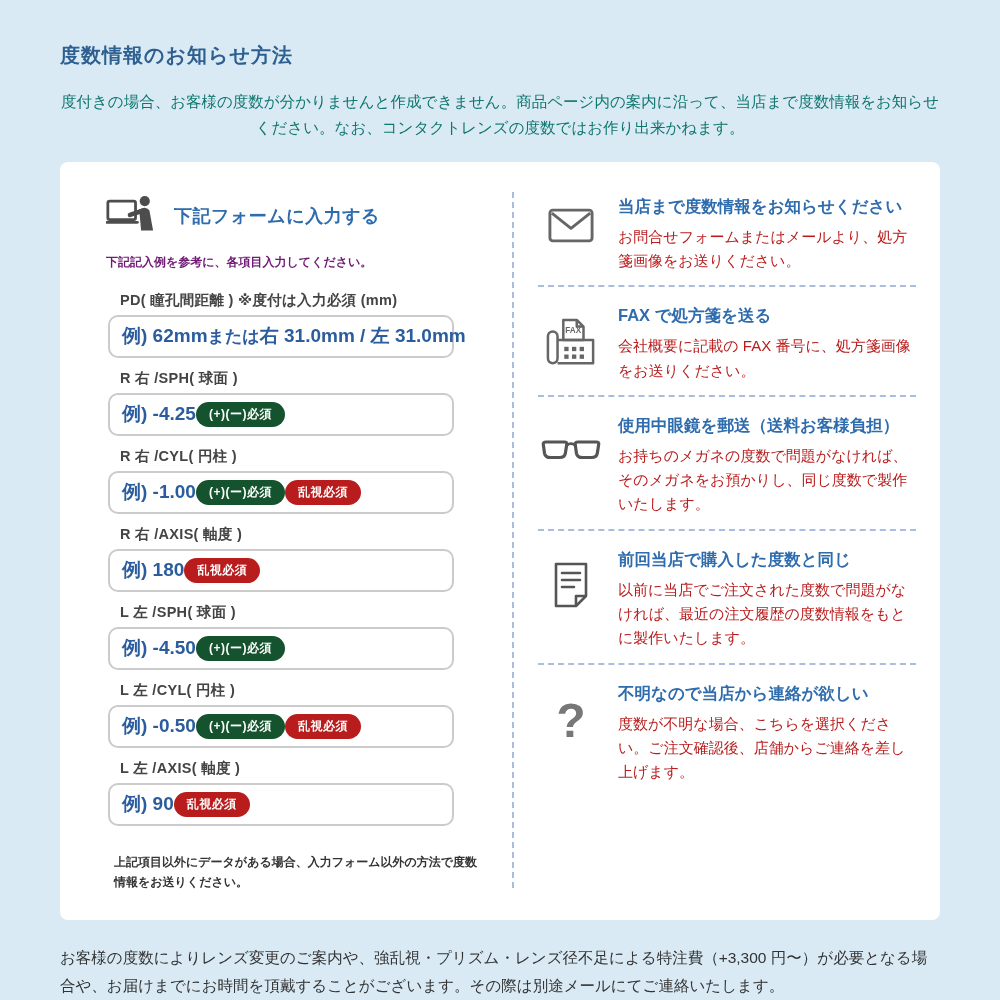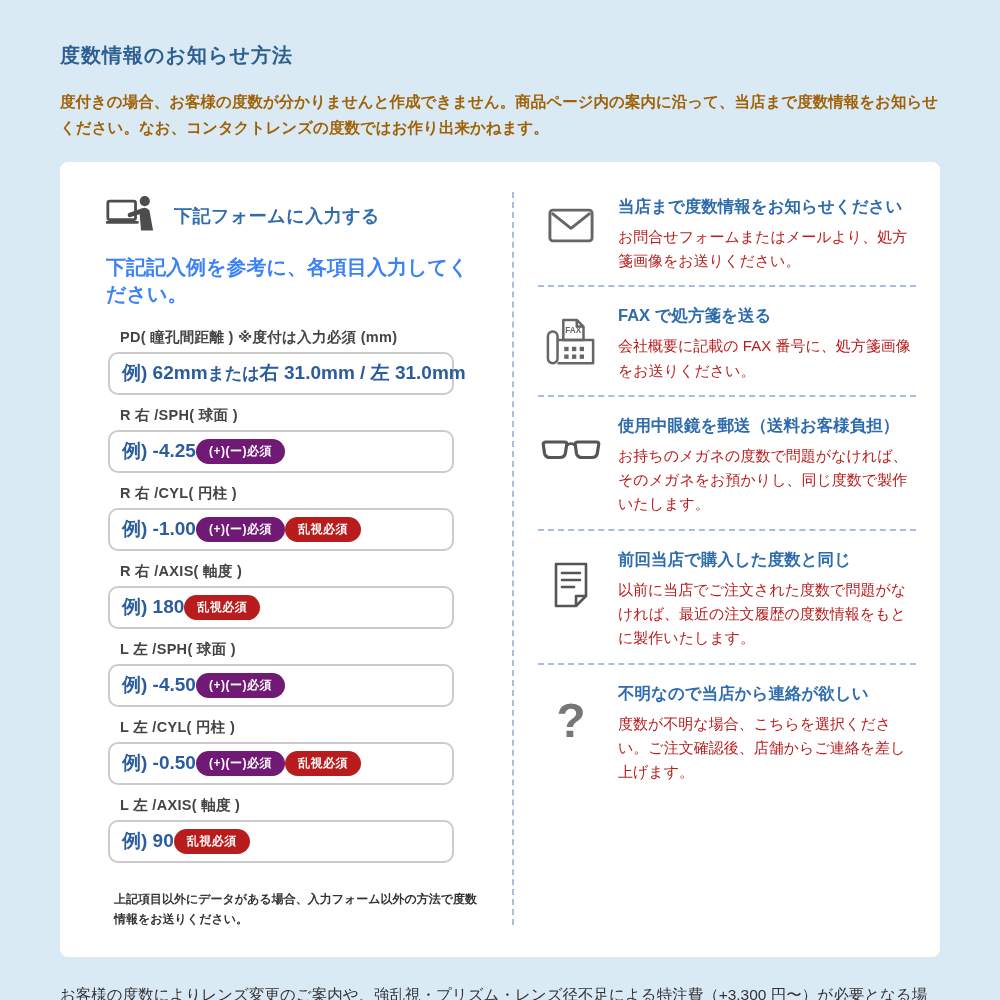--- a/index.html
+++ b/index.html
@@ -12,49 +12,49 @@
     overflow:hidden;
   }
   .page { padding:42px 60px 0; }
   .page-title {
     margin:0 0 20px;
     font-size:20px; font-weight:bold; letter-spacing:1px;
     color:#2d5f90;
   }
   .intro {
     margin:0 0 20px;
-    font-size:15.5px; line-height:1.7; font-weight:700; color:#a16207;
+    font-size:15.5px; line-height:1.7; font-weight:400; color:#0f766e;text-align:center;
   }
   .panel {
     background:#fff; border-radius:8px;
     display:flex; align-items:stretch;
     padding:26px 24px 28px 24px;
     min-height:712px;
   }
   
   .left-col { width:402px; flex:none; }
   .form-header { display:flex; align-items:center; gap:20px; margin:6px 0 16px 22px; }
   .form-header-title { color:#2e6cad; font-size:18px; font-weight:bold; letter-spacing:0.5px; }
-  .form-subtitle { margin:0 0 20px 22px; font-size:20px; font-weight:bold; color:#3b82f6; }
+  .form-subtitle { margin:0 0 20px 22px; font-size:12px; font-weight:bold; color:#701a75; }
   .field-label {
     margin:11px 0 5px 36px;
     font-size:14.5px; font-weight:bold; color:#444; letter-spacing:0.3px;
   }
   .input-box {
     margin-left:24px; width:346px; height:43px;
     border:2px solid #cbcbcb; border-radius:10px; background:#fff;
     display:flex; align-items:center; gap:0; padding:0 12px;
   }
   .example { color:#2b5d9e; font-weight:bold; font-size:19px; white-space:nowrap; }
   .example-or { color:#2b5d9e; font-weight:bold; font-size:17px; white-space:nowrap; }
   .pill {
     color:#fff; font-weight:bold; font-size:12px;
     padding:4px 13px; border-radius:999px; white-space:nowrap; letter-spacing:0.5px;
   }
-  .pill-blue { background:#701a75; }
+  .pill-blue { background:#14532d; }
   .pill-orange { background:#b91c1c; }
   .form-note {
     margin:26px 0 0 30px; width:364px;
     font-size:12px; font-weight:bold; line-height:1.7; color:#333;
   }
   
   .divider-v { border-left:2px dashed #a9bede; margin:4px 24px 4px 26px; }
   .divider-h { border-top:2px dashed #a9bede; margin:12px 0 18px; }
   
   .right-col { flex:1; padding-top:8px; }

